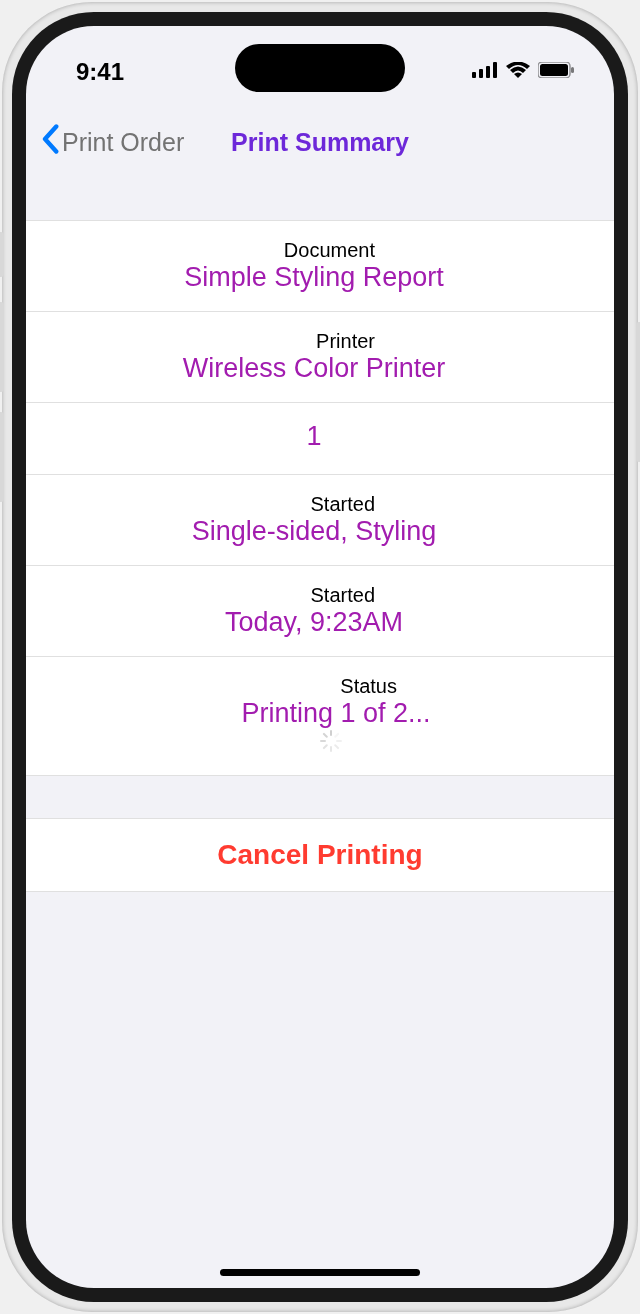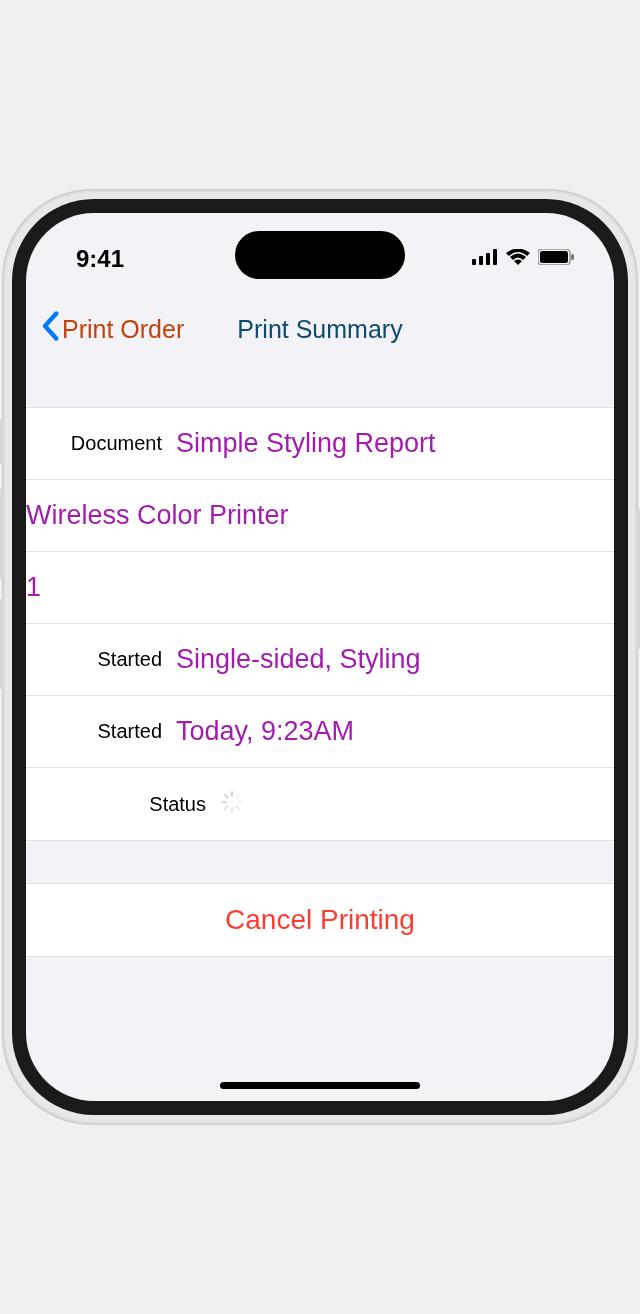--- a/index.html
+++ b/index.html
@@ -13,21 +13,21 @@
       width: 640px;
       height: 1314px;
       background: #f0f0f0;
       display: flex;
       align-items: center;
       justify-content: center;
     }
     
     .phone-frame {
       width: 636px;
-      height: 936px;
+      height: 1310px;
       background: #e8e8e8;
       border-radius: 90px;
       padding: 10px;
       box-shadow: inset 0 0 4px rgba(0,0,0,0.3);
       position: relative;
     }
     
     .phone-inner {
       width: 100%;
       height: 100%;
@@ -80,54 +80,55 @@
     .nav-bar {
       display: flex;
       align-items: center;
       padding: 30px 20px 20px 14px;
       position: relative;
     }
     
     .back-button {
       display: flex;
       align-items: center;
-      color: #c2410c;
+      color: #737373;
       font-size: 25px;
       font-weight: 400;
     }
     
     .back-chevron {
       margin-right: 2px;
     }
     
     .nav-title {
       position: absolute;
       left: 50%;
       transform: translateX(-50%);
       font-size: 25px;
-      font-weight: 400;
-      color: #0c4a6e;
+      font-weight: 700;
+      color: #6d28d9;
     }
     
     .content {
       margin-top: 40px;
     }
     
     .list-group {
       background: #fff;
       border-top: 1px solid #e0e0e0;
       border-bottom: 1px solid #e0e0e0;
     }
     
     .list-row {
       display: flex;
       align-items: center;
       padding: 18px 12px 18px 0;
       border-bottom: 1px solid #e0e0e0;
       min-height: 72px;
+      flex-direction: column;
     }
     
     .list-row:last-child {
       border-bottom: none;
       margin-left: 44px;
     }
     
     .row-label {
       width: 150px;
       text-align: right;
@@ -161,21 +162,21 @@
       margin-top: 42px;
     }
     
     .cancel-button {
       display: flex;
       align-items: center;
       justify-content: center;
       padding: 20px;
       color: #ff3b30;
       font-size: 28px;
-      font-weight: 400;
+      font-weight: 700;
     }
     
     .home-indicator {
       position: absolute;
       bottom: 12px;
       left: 50%;
       transform: translateX(-50%);
       width: 200px;
       height: 7px;
       background: #000;
@@ -245,39 +246,41 @@
 
       <div class="content">
         <div class="list-group">
 
           <div class="list-row">
             <div class="row-label">Document</div>
             <div class="row-value">Simple Styling Report</div>
           </div>
 
           <div class="list-row">
+            <div class="row-label">Printer</div>
             <div class="row-value">Wireless Color Printer</div>
           </div>
 
           <div class="list-row">
             <div class="row-value">1</div>
           </div>
 
           <div class="list-row">
             <div class="row-label">Started</div>
             <div class="row-value">Single-sided, Styling</div>
           </div>
 
           <div class="list-row">
             <div class="row-label">Started</div>
             <div class="row-value">Today, 9:23AM</div>
           </div>
 
           <div class="list-row">
             <div class="row-label">Status</div>
+            <div class="row-value">Printing 1 of 2...</div>
             <span class="spinner">
               <svg width="24" height="24" viewBox="0 0 24 24">
                 <g stroke="#888" stroke-width="2" stroke-linecap="round">
                   <line x1="12" y1="2" x2="12" y2="6" opacity="1"></line>
                   <line x1="12" y1="18" x2="12" y2="22" opacity="0.5"></line>
                   <line x1="4.93" y1="4.93" x2="7.76" y2="7.76" opacity="0.9"></line>
                   <line x1="16.24" y1="16.24" x2="19.07" y2="19.07" opacity="0.4"></line>
                   <line x1="2" y1="12" x2="6" y2="12" opacity="0.8"></line>
                   <line x1="18" y1="12" x2="22" y2="12" opacity="0.3"></line>
                   <line x1="4.93" y1="19.07" x2="7.76" y2="16.24" opacity="0.6"></line>

